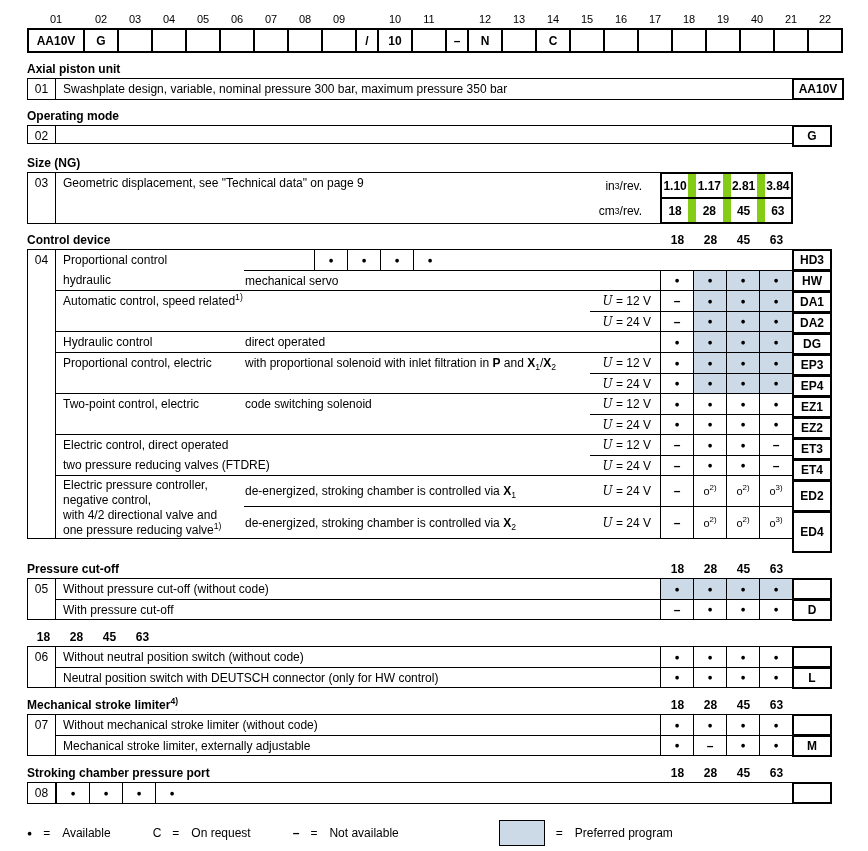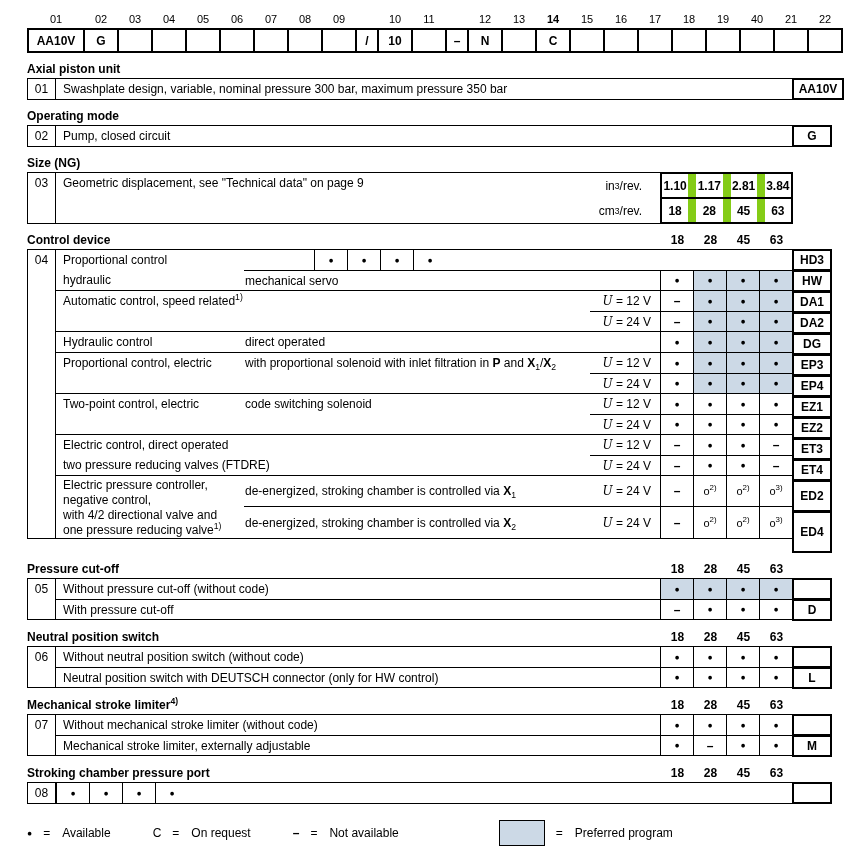--- a/index.html
+++ b/index.html
@@ -102,21 +102,21 @@
         <div class="slabel" style="width: 36px;">06</div>
         <div class="slabel" style="width: 36px;">07</div>
         <div class="slabel" style="width: 36px;">08</div>
         <div class="slabel" style="width: 36px;">09</div>
         <div class="slabel" style="width: 24px;"></div>
         <div class="slabel" style="width: 36px;">10</div>
         <div class="slabel" style="width: 36px;">11</div>
         <div class="slabel" style="width: 24px;"></div>
         <div class="slabel" style="width: 36px;">12</div>
         <div class="slabel" style="width: 36px;">13</div>
-        <div class="slabel" style="width: 36px; font-weight: bold;">14</div>
+        <div class="slabel" style="width: 36px;">14</div>
         <div class="slabel" style="width: 36px;">15</div>
         <div class="slabel" style="width: 36px;">16</div>
         <div class="slabel" style="width: 36px;">17</div>
         <div class="slabel" style="width: 36px;">18</div>
         <div class="slabel" style="width: 36px;">19</div>
         <div class="slabel" style="width: 36px;">40</div>
         <div class="slabel" style="width: 36px;">21</div>
         <div class="slabel" style="width: 36px;">22</div>
       </div>
     <div class="strip-boxes" id="strip-boxes">
@@ -165,25 +165,20 @@
           </div>
         </div>
       </section>
       <section class="section">
         <div class="sec-head">
           <div class="sec-title">Operating mode</div>
         </div>
         <div class="sec-body">
           <div class="tbl">
             <div class="numcol">02</div>
-            <div class="rowscol">
-              <div class="trow">
-                <div class="desc">Pump, closed circuit</div>
-              </div>
-            </div>
           </div>
           <div class="codecol">
             <div class="cbox" style="height: 22px;">G</div>
           </div>
         </div>
       </section>
       <section class="section">
         <div class="sec-head">
           <div class="sec-title">Size (NG)</div>
         </div>
@@ -536,21 +531,20 @@
             </div>
           </div>
           <div class="codecol">
             <div class="cbox" style="height: 22px;"></div>
             <div class="cbox" style="height: 22px;">D</div>
           </div>
         </div>
       </section>
       <section class="section">
         <div class="sec-head">
-          <div class="sec-title">Neutral position switch</div>
           <div class="sec-cols">
             <span>18</span>
             <span>28</span>
             <span>45</span>
             <span>63</span>
           </div>
           <div class="sec-spacer"></div>
         </div>
         <div class="sec-body">
           <div class="tbl">

